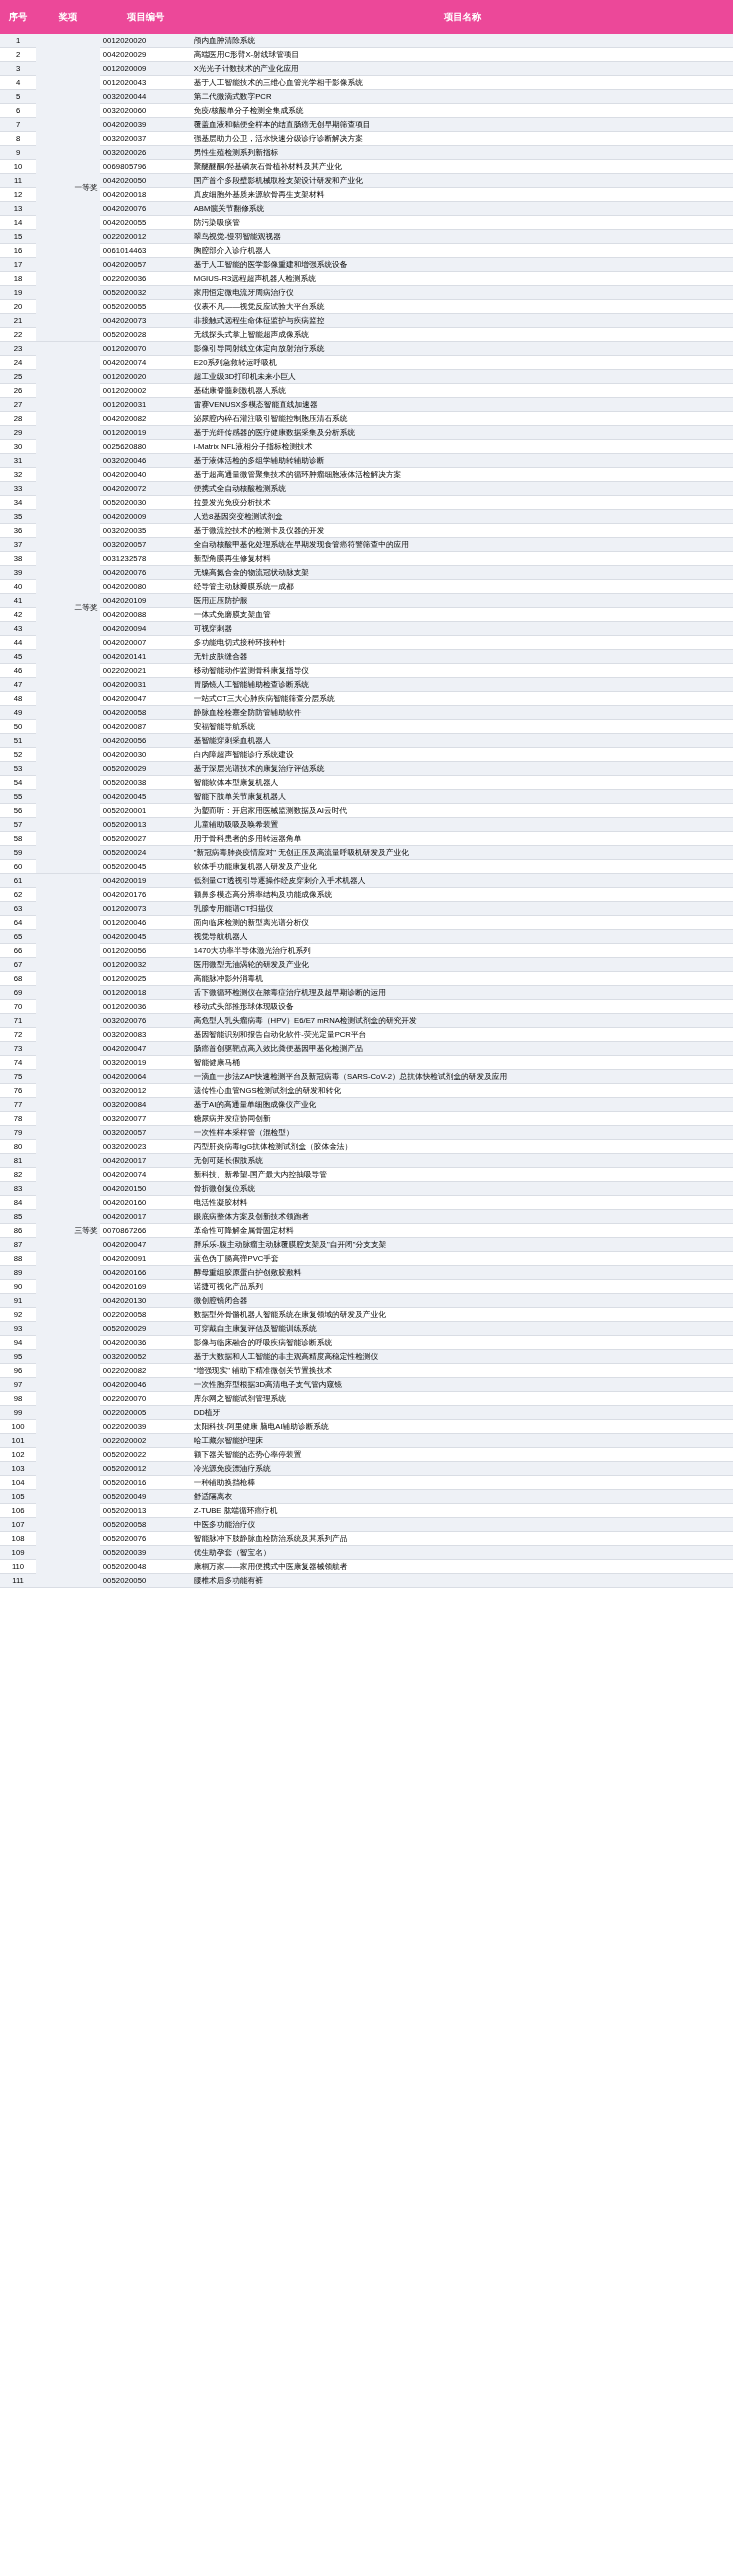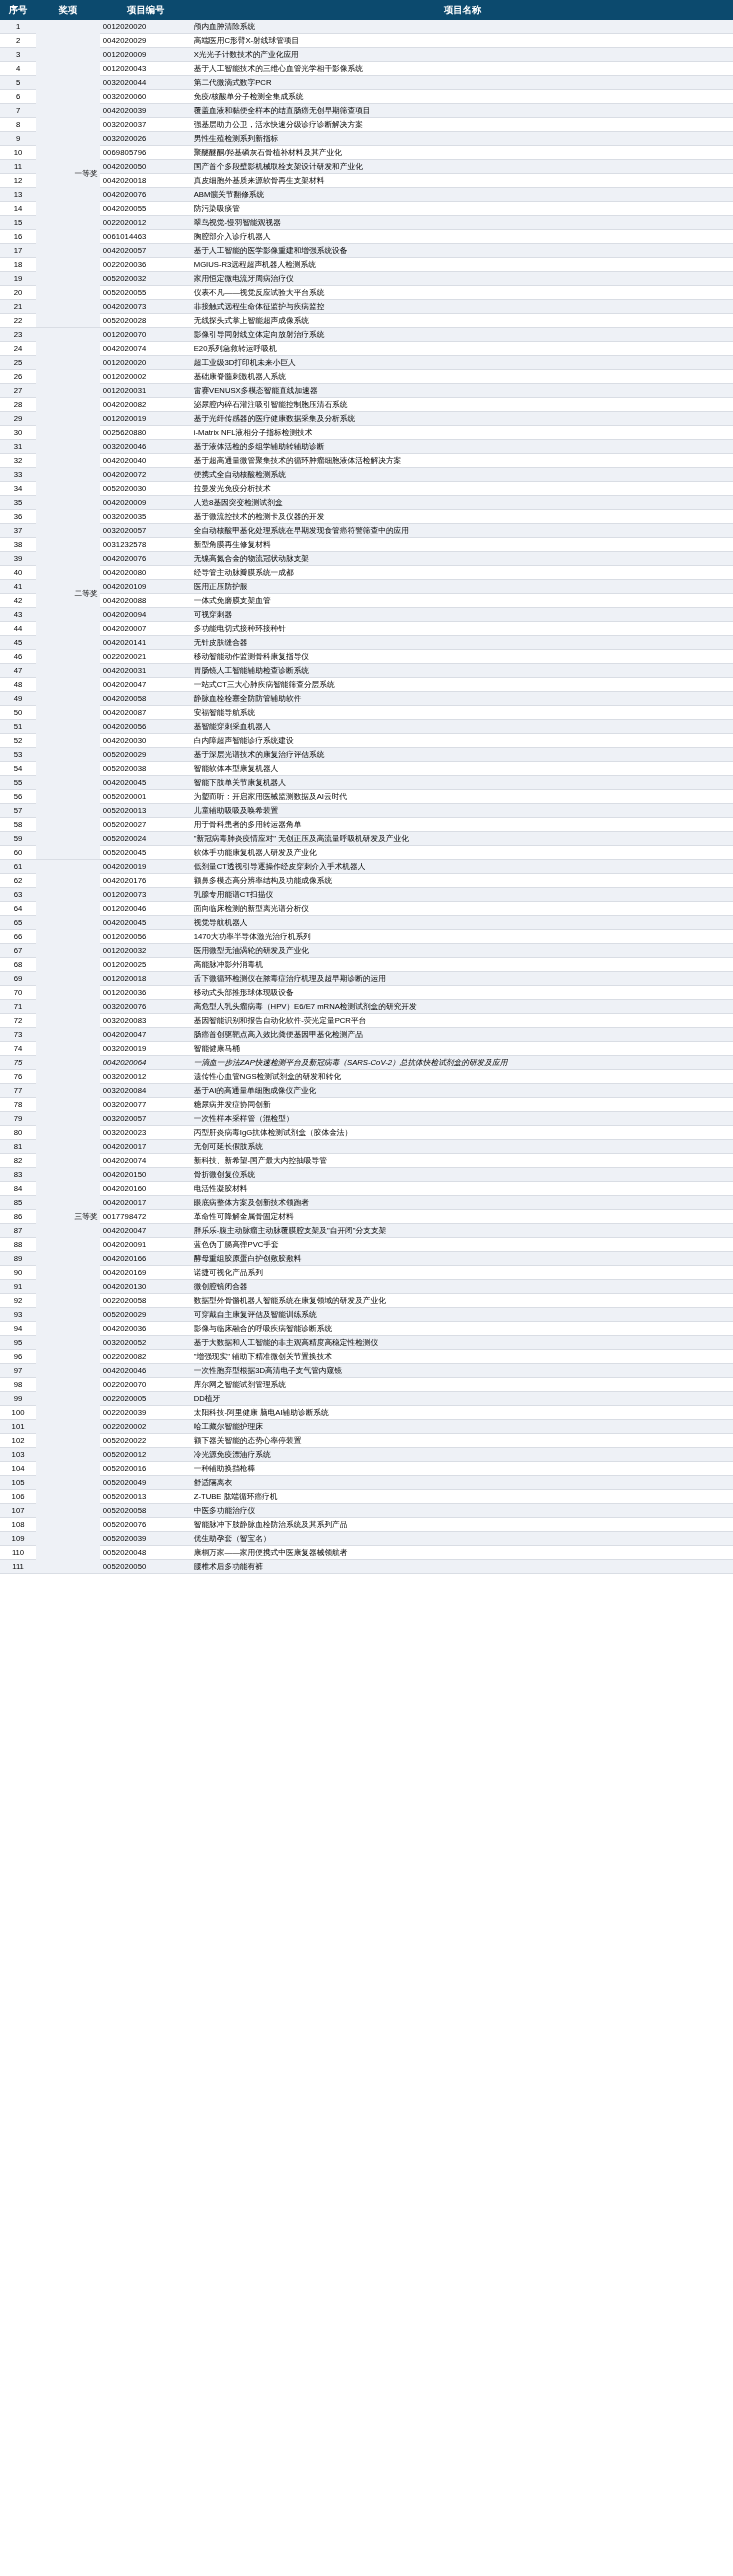--- a/index.html
+++ b/index.html
@@ -10,25 +10,25 @@
   body {
     font-family: "Liberation Sans", "DejaVu Sans", sans-serif;
     width: 734px;
   }
   table.award-table {
     border-collapse: collapse;
     width: 734px;
     table-layout: fixed;
   }
   table.award-table thead th {
-    background: #0c4a6e;
+    background: #ec4899;
     color: #ffffff;
     font-size: 9.3px;
     font-weight: bold;
-    height: 20px;
+    height: 34px;
     line-height: 18.5px;
     padding: 0;
     text-align: center;
     border: none;
   }
   table.award-table td {
     font-size: 7.7px;
     color: #000000;
     height: 13px;
     line-height: 13px;
@@ -57,21 +57,21 @@
     padding-left: 11px;
     letter-spacing: 0.1px;
   }
   td.name {
     text-align: left;
     padding-left: 5px;
   }
   tr:nth-child(even) td { background: #ffffff; }
   tr.row-even td { background: #eef1f6; }
   tr.row-odd td { background: #ffffff; }
-  .tall-row td { height: auto; font-style: italic; }
+  .tall-row td { height: auto; }
   td.name.wrap { white-space: normal; line-height: 9.3px; }
 </style>
 </head>
 <body>
 
 <table class="award-table">
   <colgroup>
     <col class="c-seq">
     <col class="c-award">
     <col class="c-code">
@@ -509,21 +509,21 @@
         <td class="code">0042020160</td>
         <td class="name">电活性凝胶材料</td>
       </tr>
       <tr class="row-even">
         <td class="seq">85</td>
         <td class="code">0042020017</td>
         <td class="name">眼底病整体方案及创新技术领跑者</td>
       </tr>
       <tr class="row-odd">
         <td class="seq">86</td>
-        <td class="code">0017798472</td>
+        <td class="code">0070867266</td>
         <td class="name">革命性可降解金属骨固定材料</td>
       </tr>
       <tr class="row-even">
         <td class="seq">87</td>
         <td class="code">0042020047</td>
         <td class="name">胖乐乐-腹主动脉瘤主动脉覆膜腔支架及"自开闭"分支支架</td>
       </tr>
       <tr class="row-odd">
         <td class="seq">88</td>
         <td class="code">0042020091</td>

